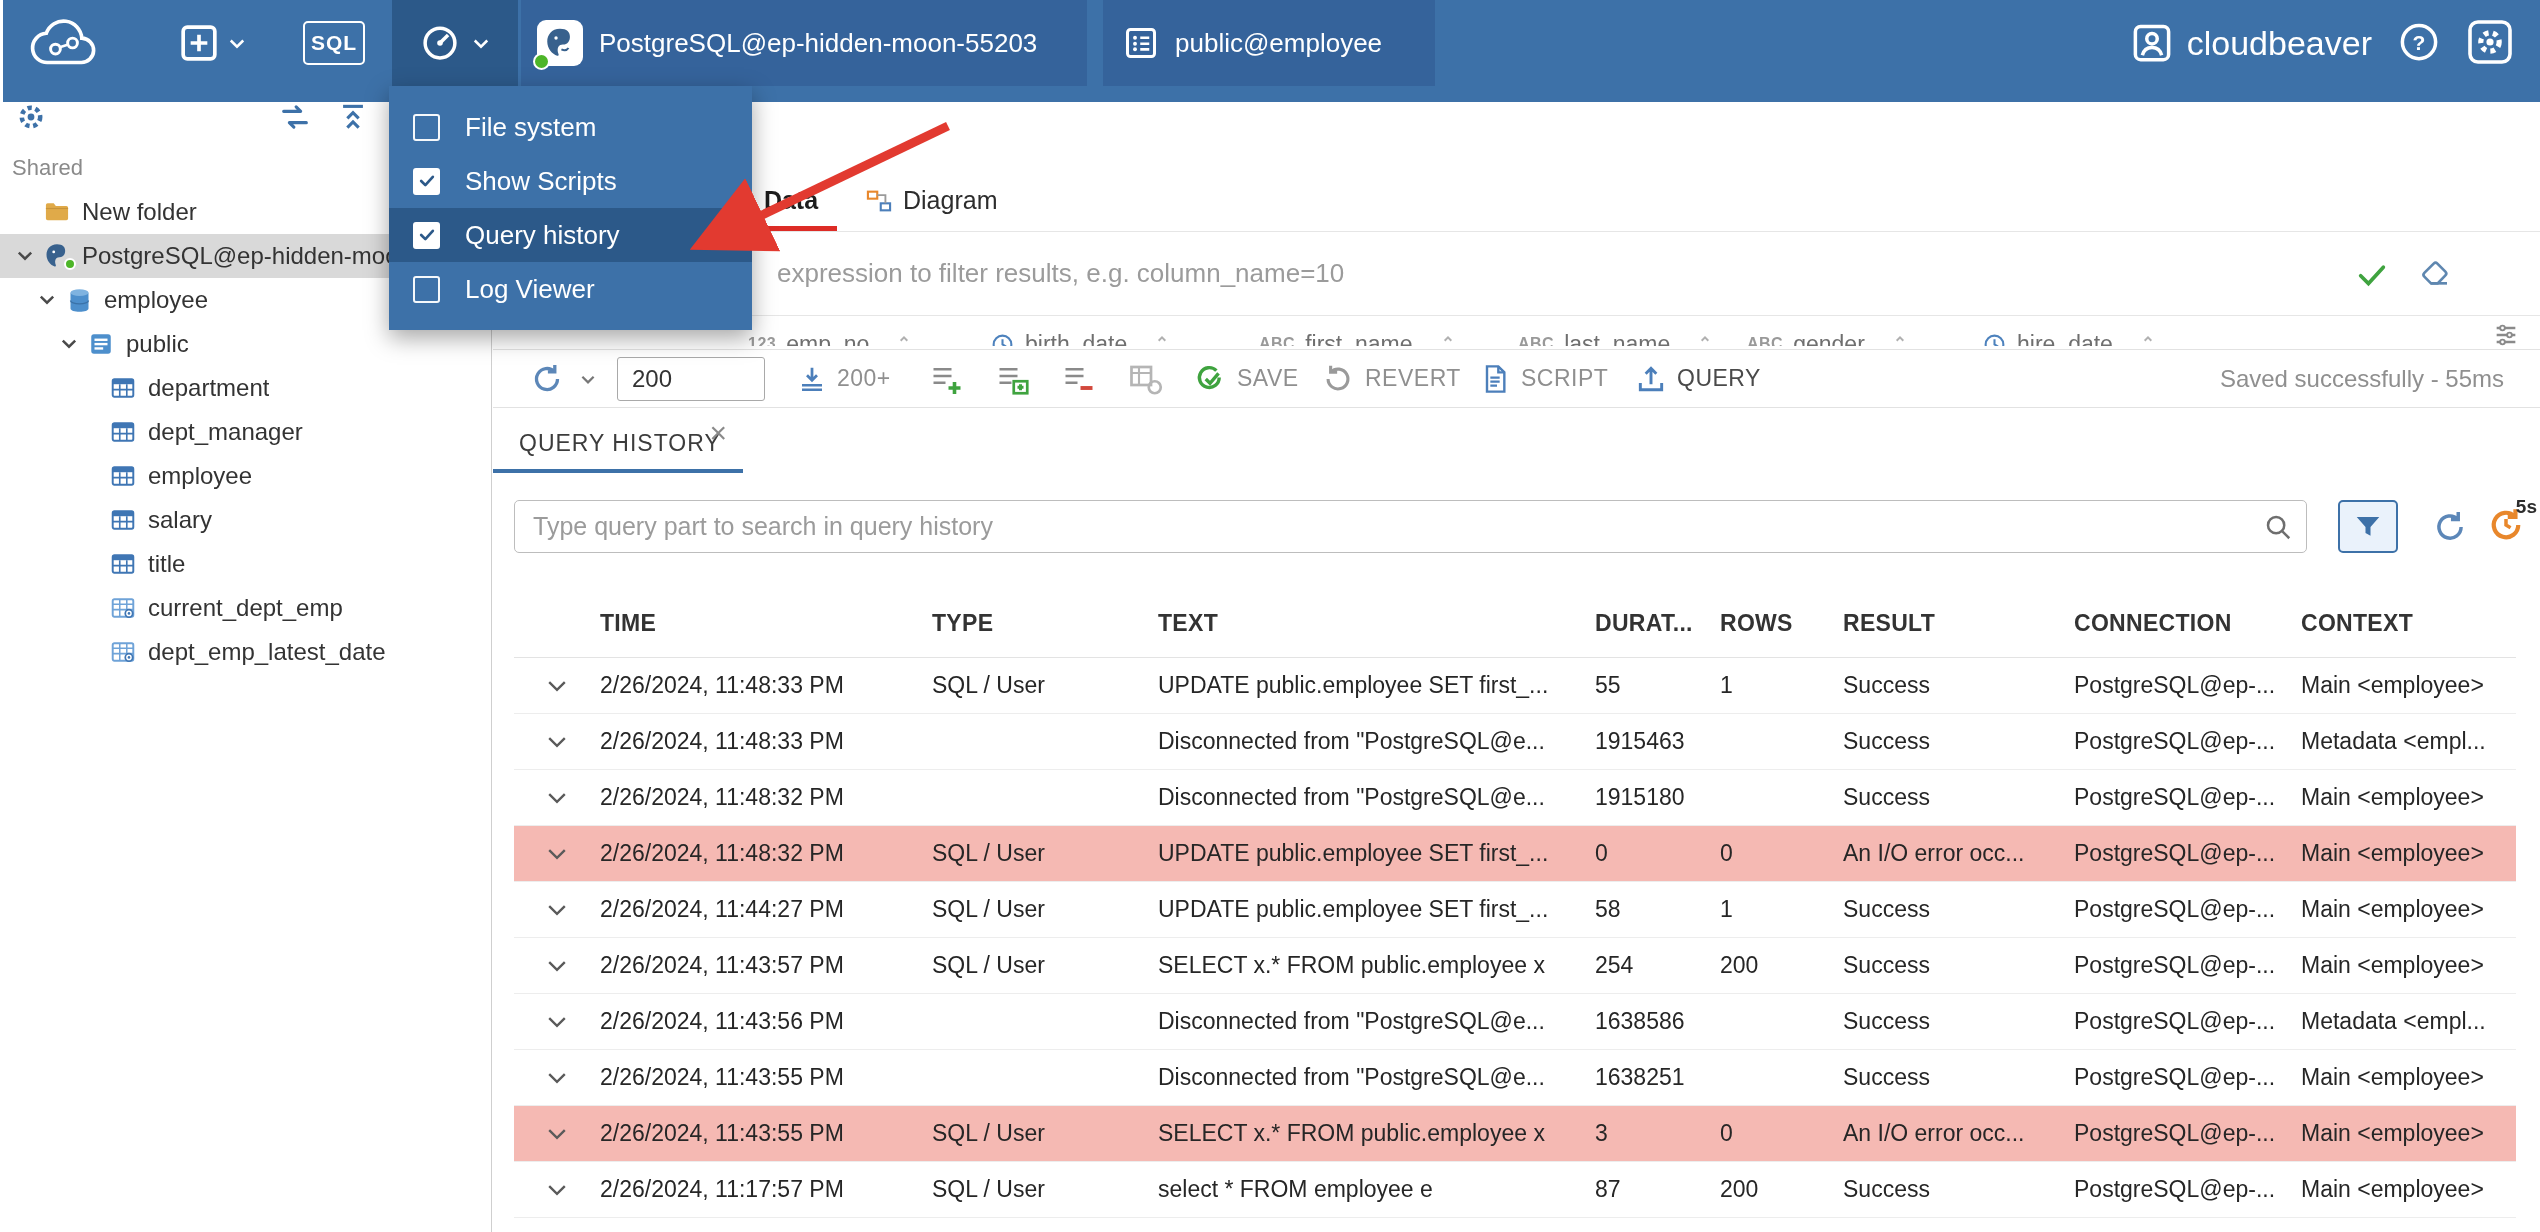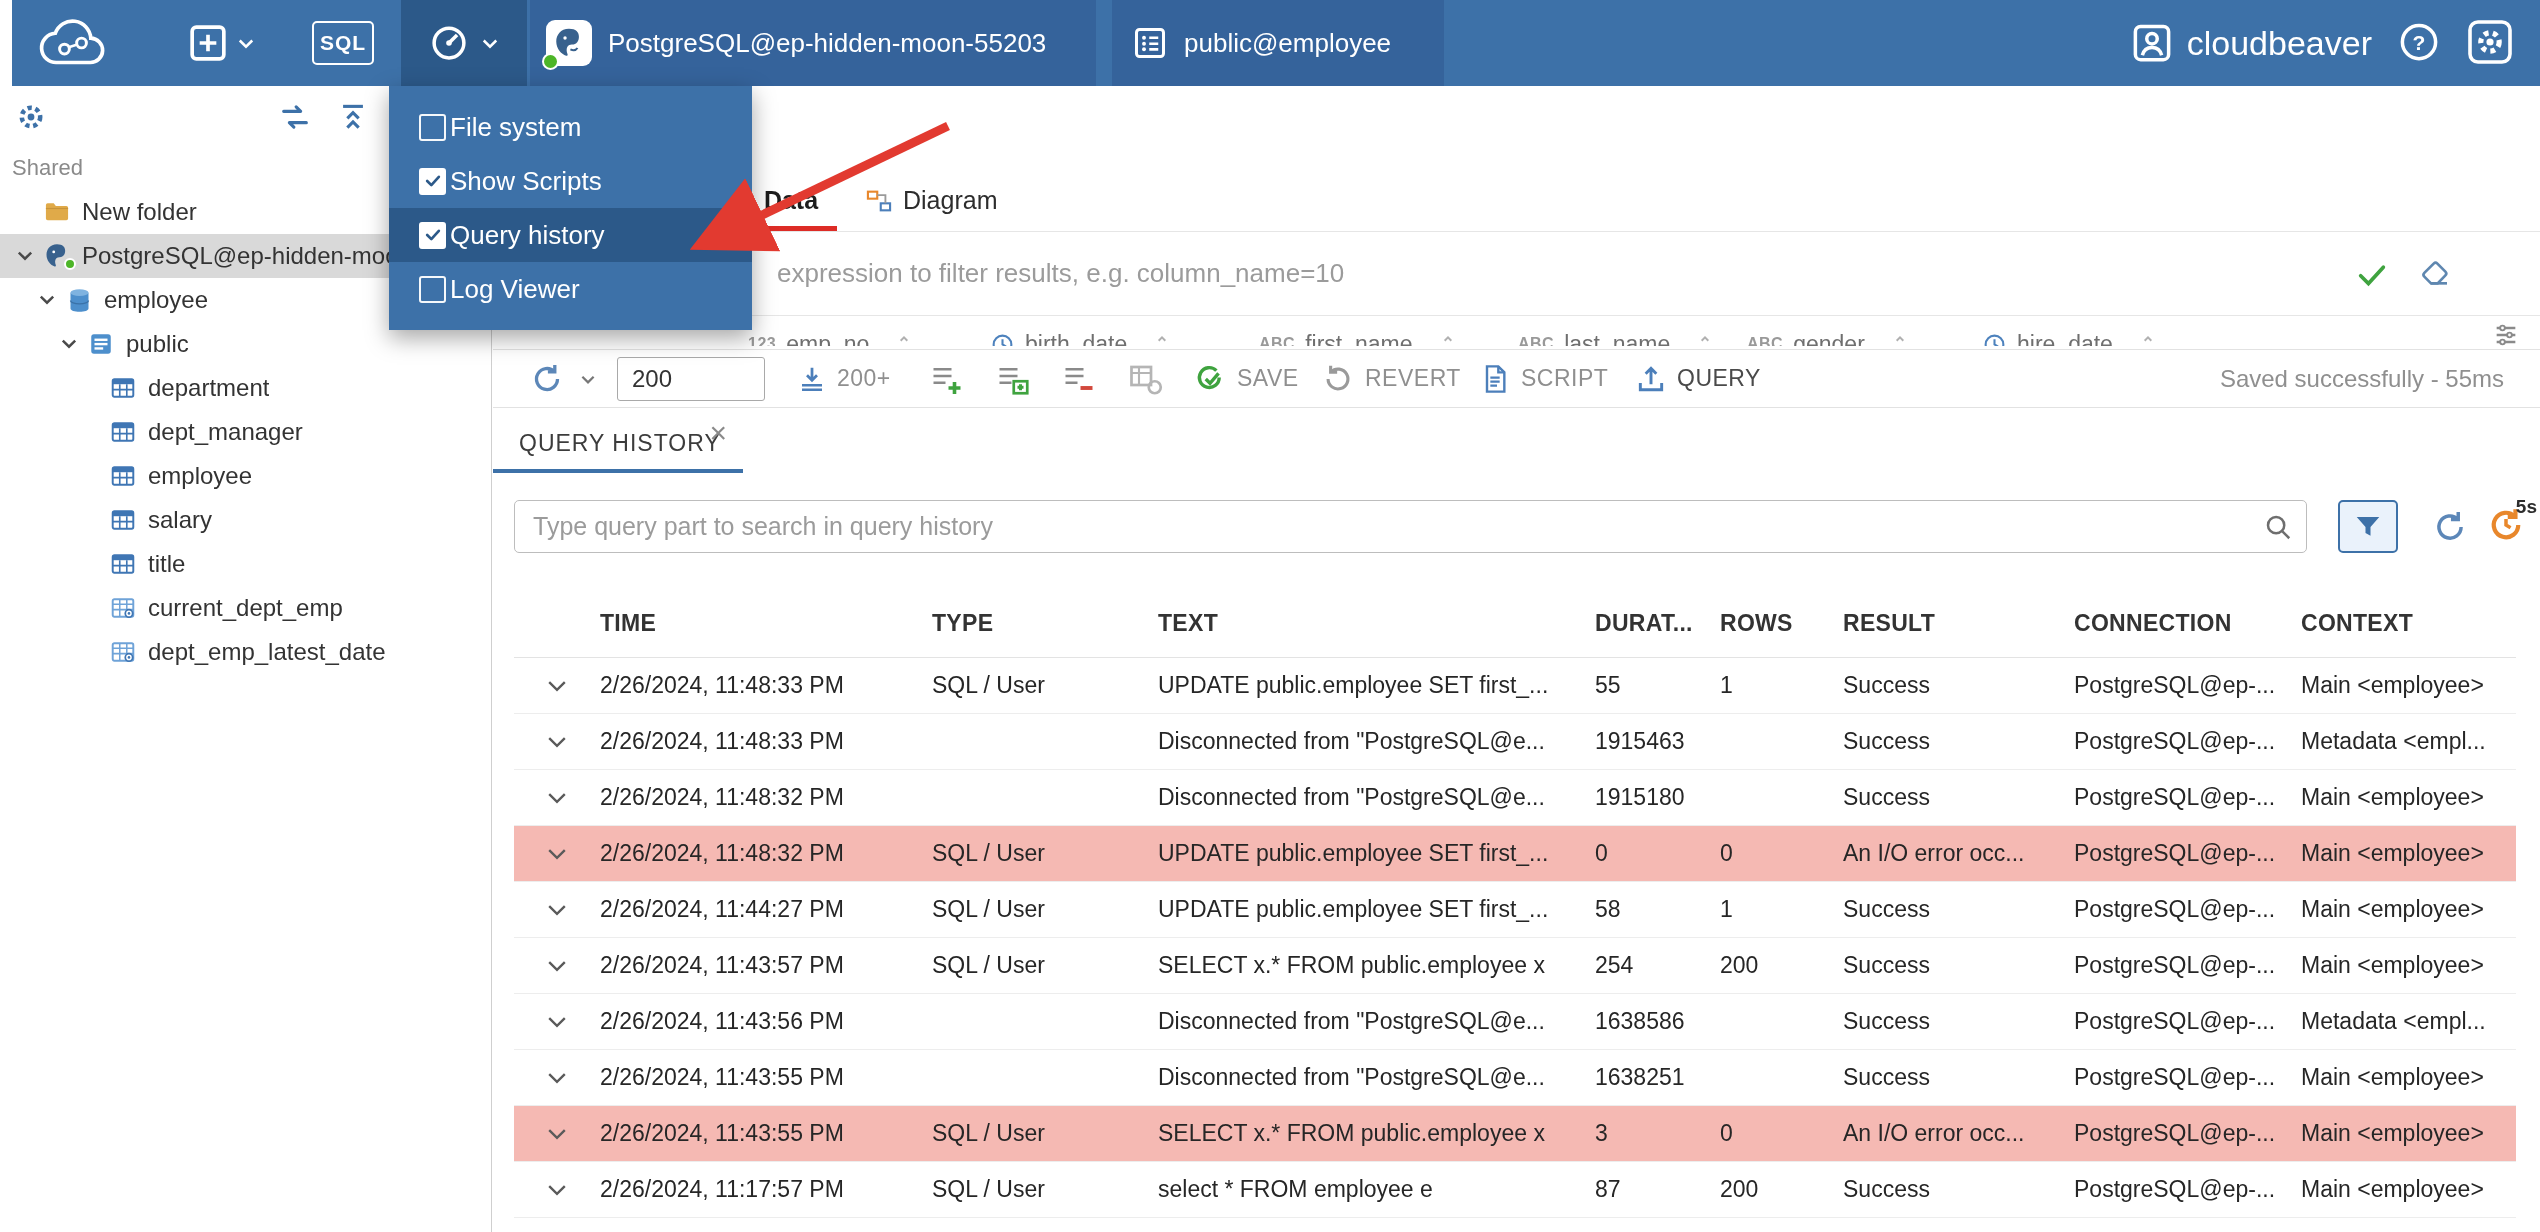--- a/index.html
+++ b/index.html
@@ -9,21 +9,21 @@
     --green:#3fa33f;
     --errrow:#f5b9b3;
   }
   *{box-sizing:border-box;margin:0;padding:0}
   html,body{background:#fff}
   body{font-family:"Liberation Sans",sans-serif}
   button{background:none;border:0;padding:0;font-family:inherit;cursor:pointer;color:inherit}
   .stage{position:relative;width:2540px;height:1232px;overflow:hidden;background:#fff}
 
   
-  .topbar{position:absolute;top:0;left:12px;right:0;height:86px;background:var(--accent);z-index:30;color:#fff}
+  .topbar{position:absolute;top:0;left:3px;right:0;height:102px;background:var(--accent);z-index:30;color:#fff}
   .topbar>*{position:absolute}
   .tb-logo{left:22px;top:16px}
   .tb-iconbtn{top:0;height:86px;display:flex;align-items:center;gap:8px}
   .sql-badge{display:inline-flex;align-items:center;justify-content:center;width:62px;height:44px;border:2px solid #fff;border-radius:5px;font-size:21px;font-weight:bold;letter-spacing:1px}
   .tb-tools{left:389px;top:0;width:126px;height:86px;background:var(--accent-dark);display:flex;align-items:center;justify-content:center;gap:10px}
   .tb-sel{top:0;height:86px;background:#35639b;display:flex;align-items:center;gap:16px;padding-left:16px;overflow:hidden}
   .pg-tile{position:relative;width:46px;height:46px;background:#fff;border-radius:9px;display:flex;align-items:center;justify-content:center;flex:none}
   .pg-dot{position:absolute;left:-4px;bottom:-4px;width:17px;height:17px;border-radius:50%;background:#4db528;border:2.5px solid #fff}
   .tb-sel-label{font-size:26px;white-space:nowrap;overflow:hidden}
   .tb-right{right:26px;top:0;height:86px;display:flex;align-items:center;gap:26px}
@@ -88,21 +88,21 @@
   .qh-table{position:absolute;left:21px;right:24px;top:112px}
   .qh-thead,.qh-row{display:grid;grid-template-columns:86px 332px 226px 437px 125px 123px 231px 227px 1fr;align-items:center}
   .qh-thead{height:68px;font-weight:bold;font-size:23px;color:#333;border-bottom:1px solid #e3e3e3;letter-spacing:.3px}
   .qh-row{height:56px;border-bottom:1px solid #ededed;font-size:23px;color:#262626}
   .qh-row.err{background:var(--errrow)}
   .qh-cell{white-space:nowrap;overflow:hidden;padding-right:16px}
   .qh-exp{display:flex;justify-content:center;padding-right:0}
 
   
   .menu{position:absolute;left:389px;top:86px;width:363px;background:var(--accent);padding:14px 0;box-shadow:0 8px 22px rgba(0,0,0,.35);z-index:40}
-  .menu-item{height:54px;display:flex;align-items:center;gap:4px;padding-left:30px;color:#fff;font-size:26px}
+  .menu-item{height:54px;display:flex;align-items:center;gap:25px;padding-left:24px;color:#fff;font-size:26px}
   .menu-item.hl{background:var(--accent-dark)}
   .cb{flex:none;width:27px;height:27px;border:2.5px solid rgba(255,255,255,.95);border-radius:3px;display:flex;align-items:center;justify-content:center}
   .cb.on{background:#fff;border-color:#fff}
 
   .arrow{position:absolute;left:648px;top:98px;width:330px;height:170px;z-index:50;pointer-events:none}
 </style>
 </head>
 <body>
 
 <div class="stage">

